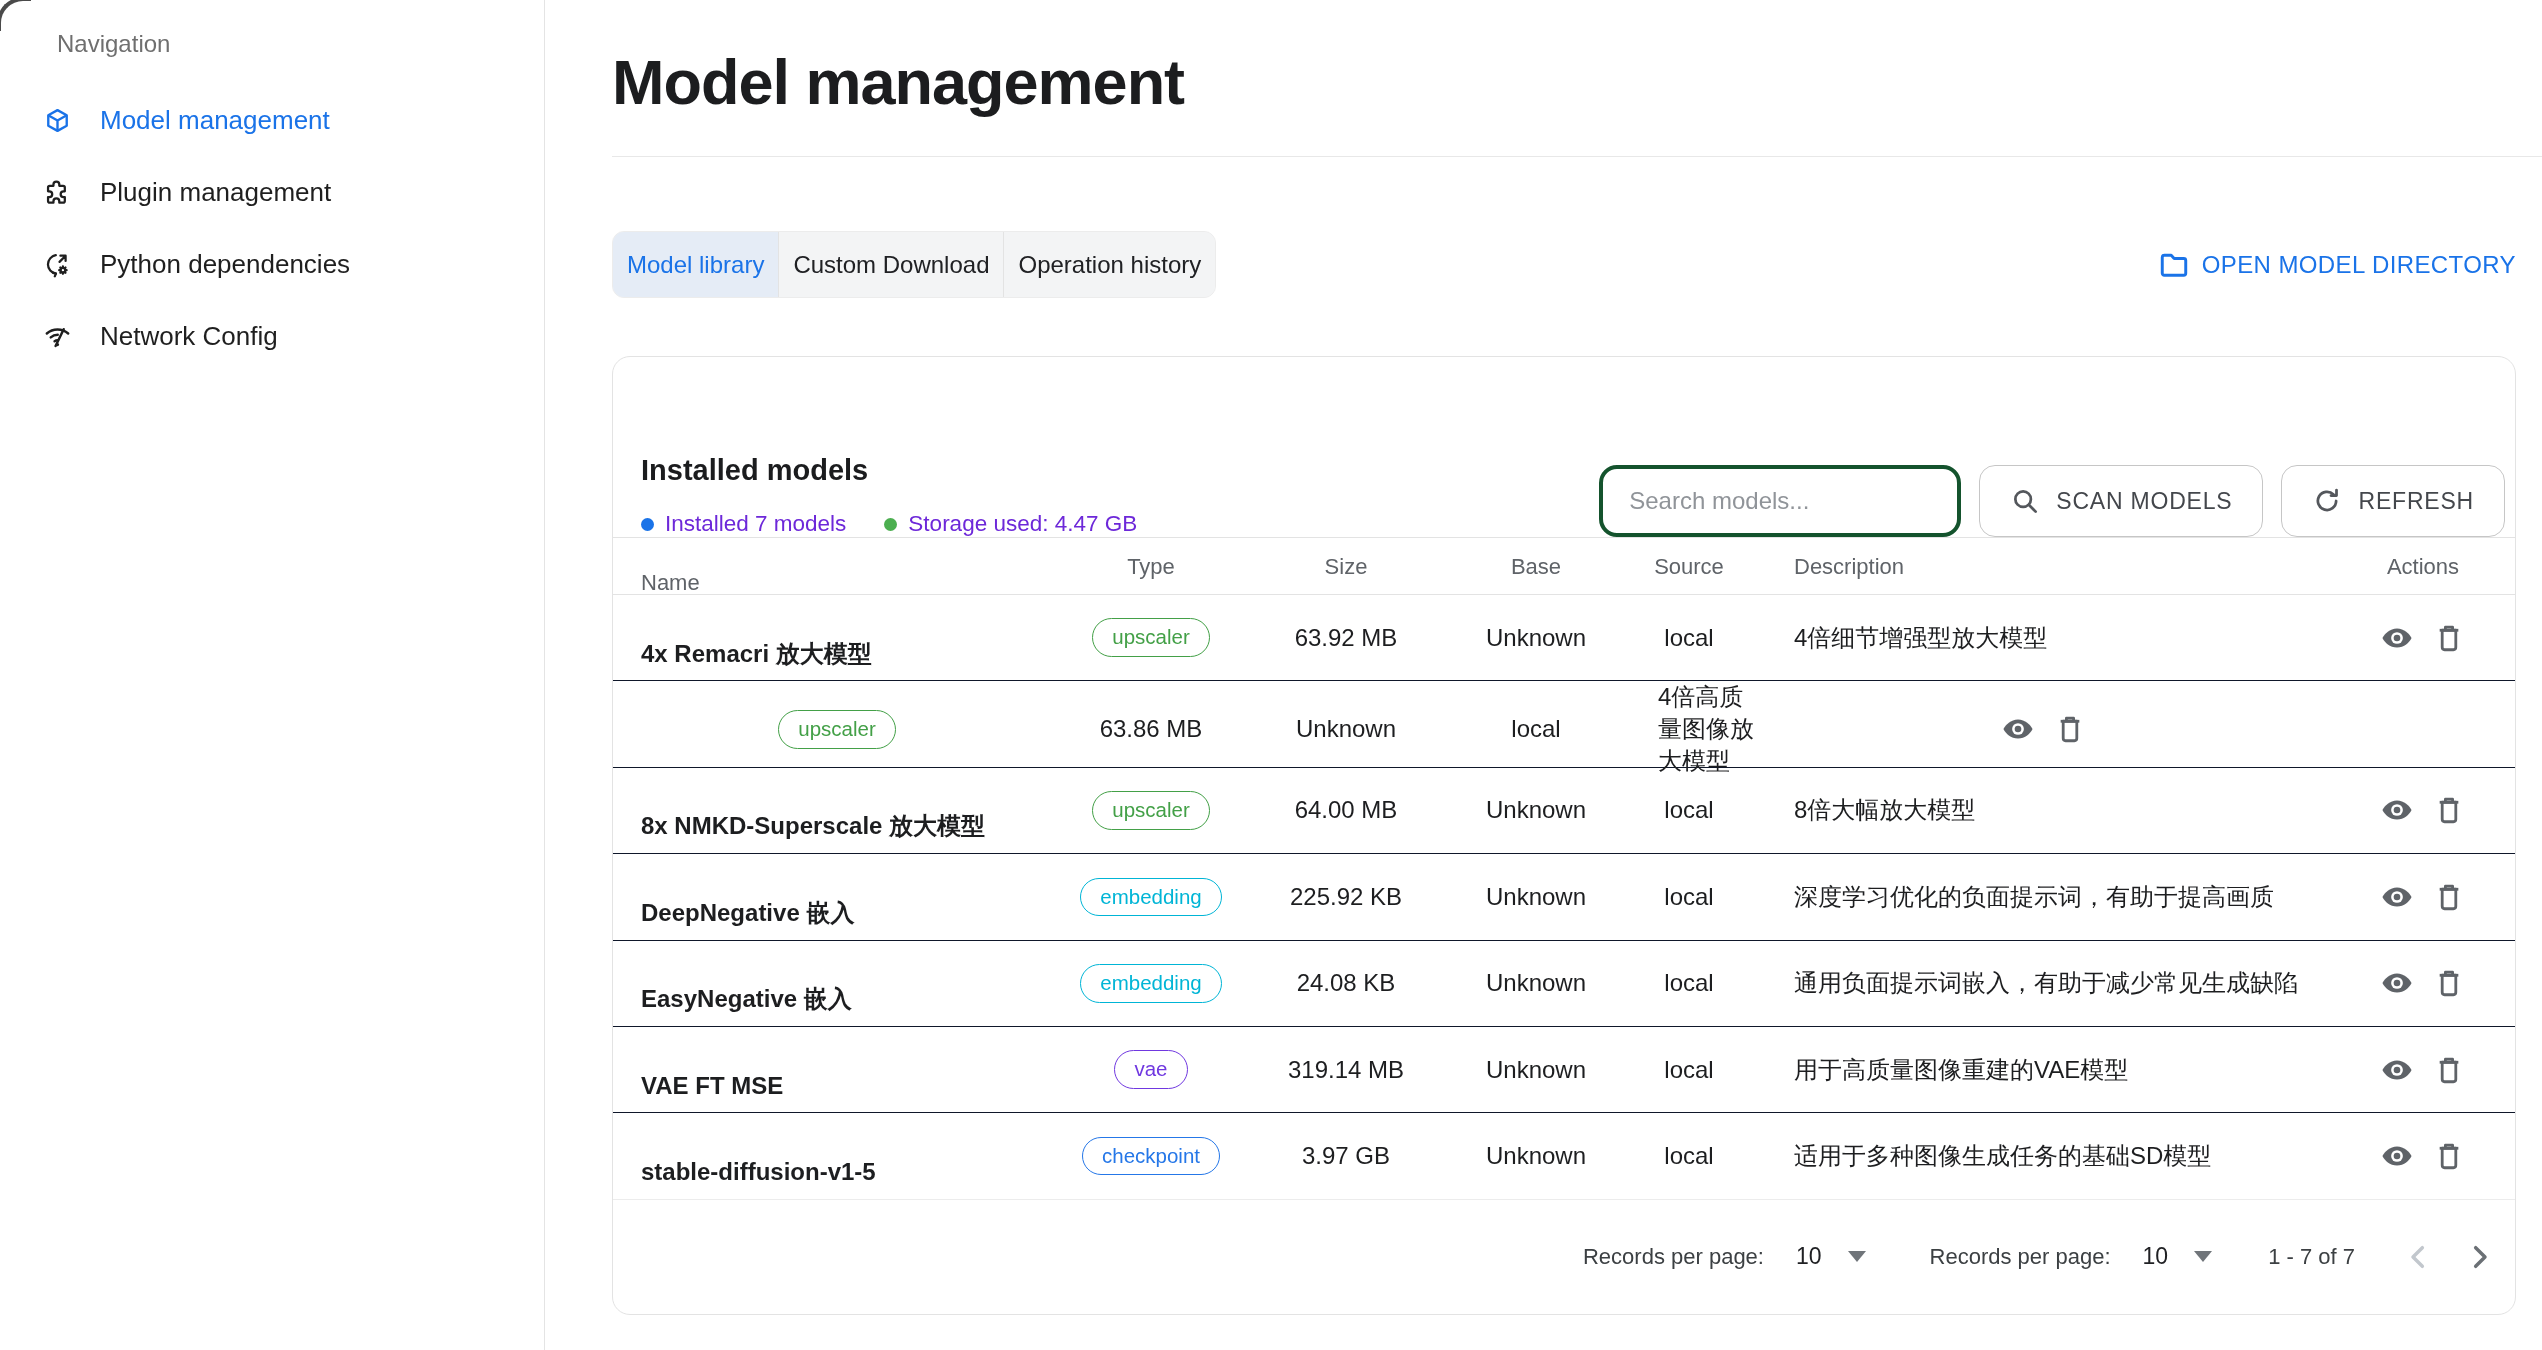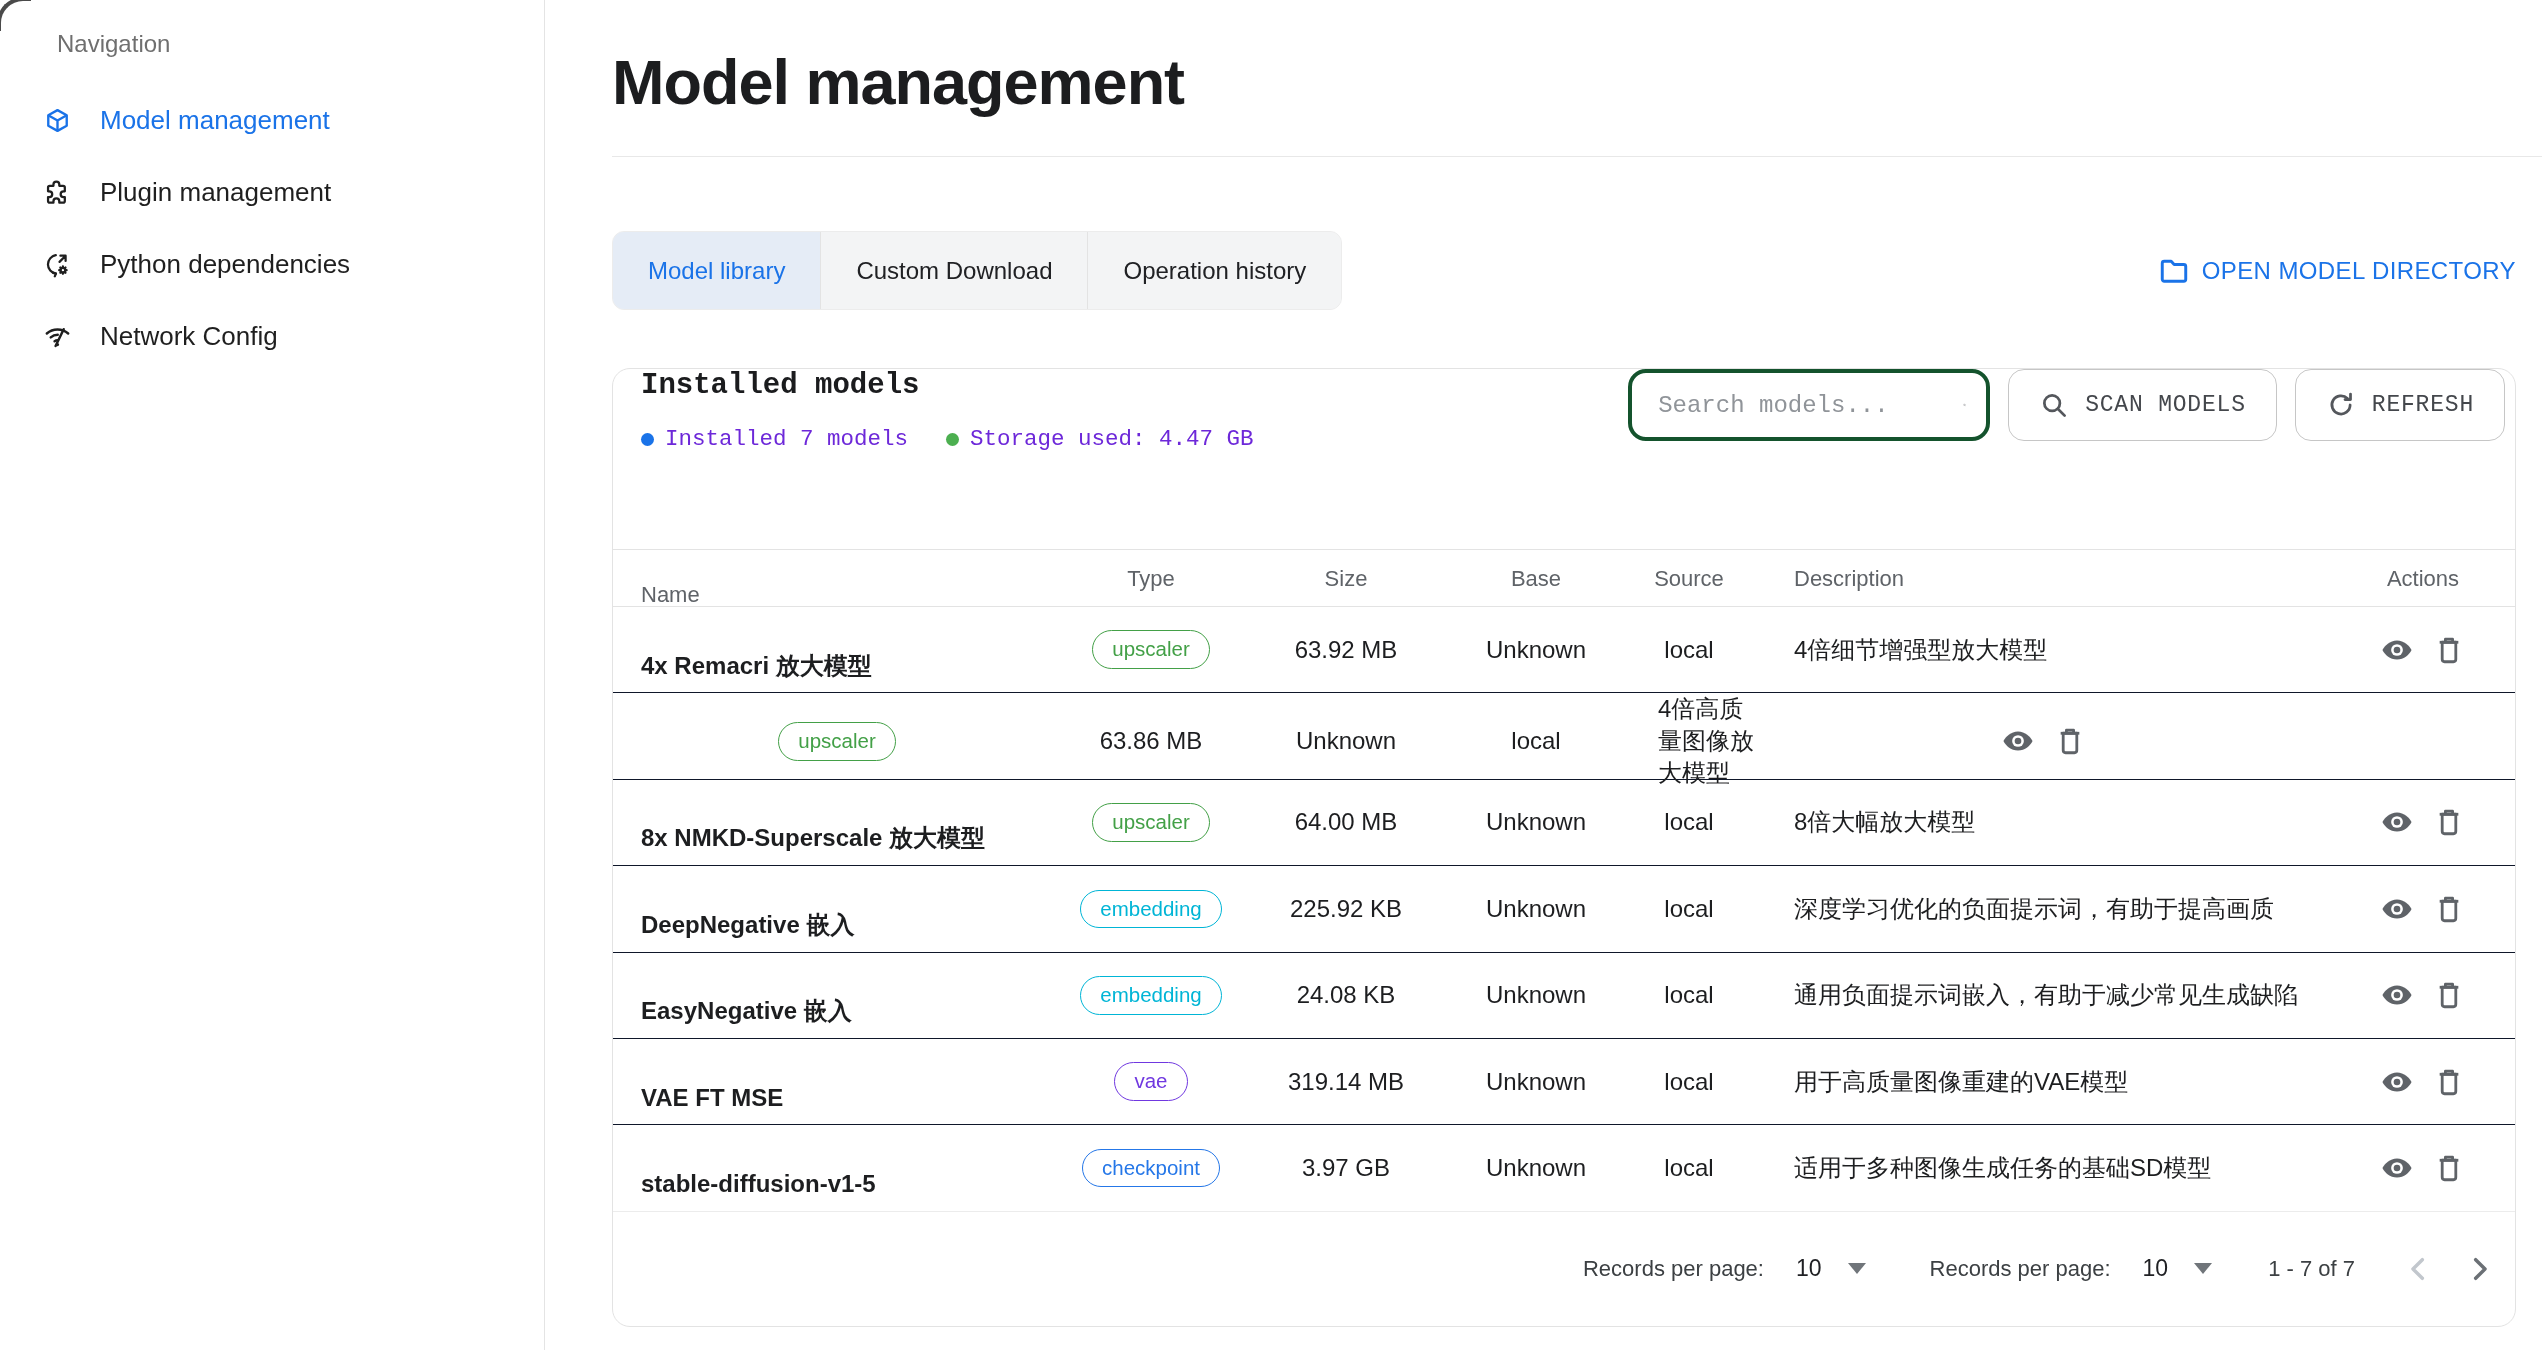--- a/index.html
+++ b/index.html
@@ -19,33 +19,33 @@
 
   .icon svg{width:100%;height:100%;display:block;}
 
   
   .main{position:absolute;left:537px;top:0;right:0;bottom:0;}
   .page-title{margin:46px 0 0 75px;font-size:63px;font-weight:700;letter-spacing:-1px;color:#1c1d1f;}
   .title-divider{height:1px;background:#e8e8e8;margin:38px 0 0 75px;}
 
   .tabs-row{display:flex;align-items:center;justify-content:space-between;margin:74px 26px 0 75px;}
   .tab-group{display:inline-flex;border-radius:12px;overflow:hidden;border:1px solid #ececec;background:#f3f4f5;}
-  .tab{height:77px;display:flex;align-items:center;padding:0 35px;font-size:24px;color:#202124;
+  .tab{height:65px;display:flex;align-items:center;padding:0 14px;font-size:24px;color:#202124;
        cursor:pointer;border-left:1px solid #e3e3e3;background:#f3f4f5;}
   .tab:first-child{border-left:none;}
   .tab.active{background:#e5ecf6;color:var(--accent);font-weight:500;}
   .open-dir{display:flex;align-items:center;gap:10px;color:var(--accent);font-size:24px;font-weight:500;
        letter-spacing:.4px;cursor:pointer;}
   .open-dir .icon{width:36px;height:32px;}
 
   
   .card{margin:58px 26px 0 75px;height:959px;border:1px solid #e3e3e3;border-radius:18px;
         box-sizing:border-box;background:#fff;display:flex;flex-direction:column;overflow:hidden;}
-  .card-header{height:180px;flex:0 0 180px;display:flex;align-items:flex-start;justify-content:space-between;
-        padding:0 10px 0 28px;box-sizing:border-box;font-family:Liberation Mono, monospace;}
+  .card-header{height:180px;flex:0 0 180px;display:flex;align-items:flex-end;justify-content:space-between;
+        padding:0 10px 0 28px;box-sizing:border-box;}
   .card-title{margin:0;font-size:29px;font-weight:700;color:#1b1c1e;}
   .status-row{display:flex;align-items:center;margin-top:24px;font-size:22.5px;color:#6d28d9;}
   .dot{width:13px;height:13px;border-radius:50%;margin-right:11px;}
   .status-item{display:flex;align-items:center;}
   .status-item + .status-item{margin-left:38px;}
 
   .header-controls{display:flex;align-items:center;gap:18px;}
   .search-box{width:362px;height:72px;border:4px solid #14532d;border-radius:18px;display:flex;
         align-items:center;padding:0 20px 0 24px;box-sizing:border-box;}
   .search-box input{border:none;outline:none;flex:1;font-size:24px;color:#202124;background:transparent;

